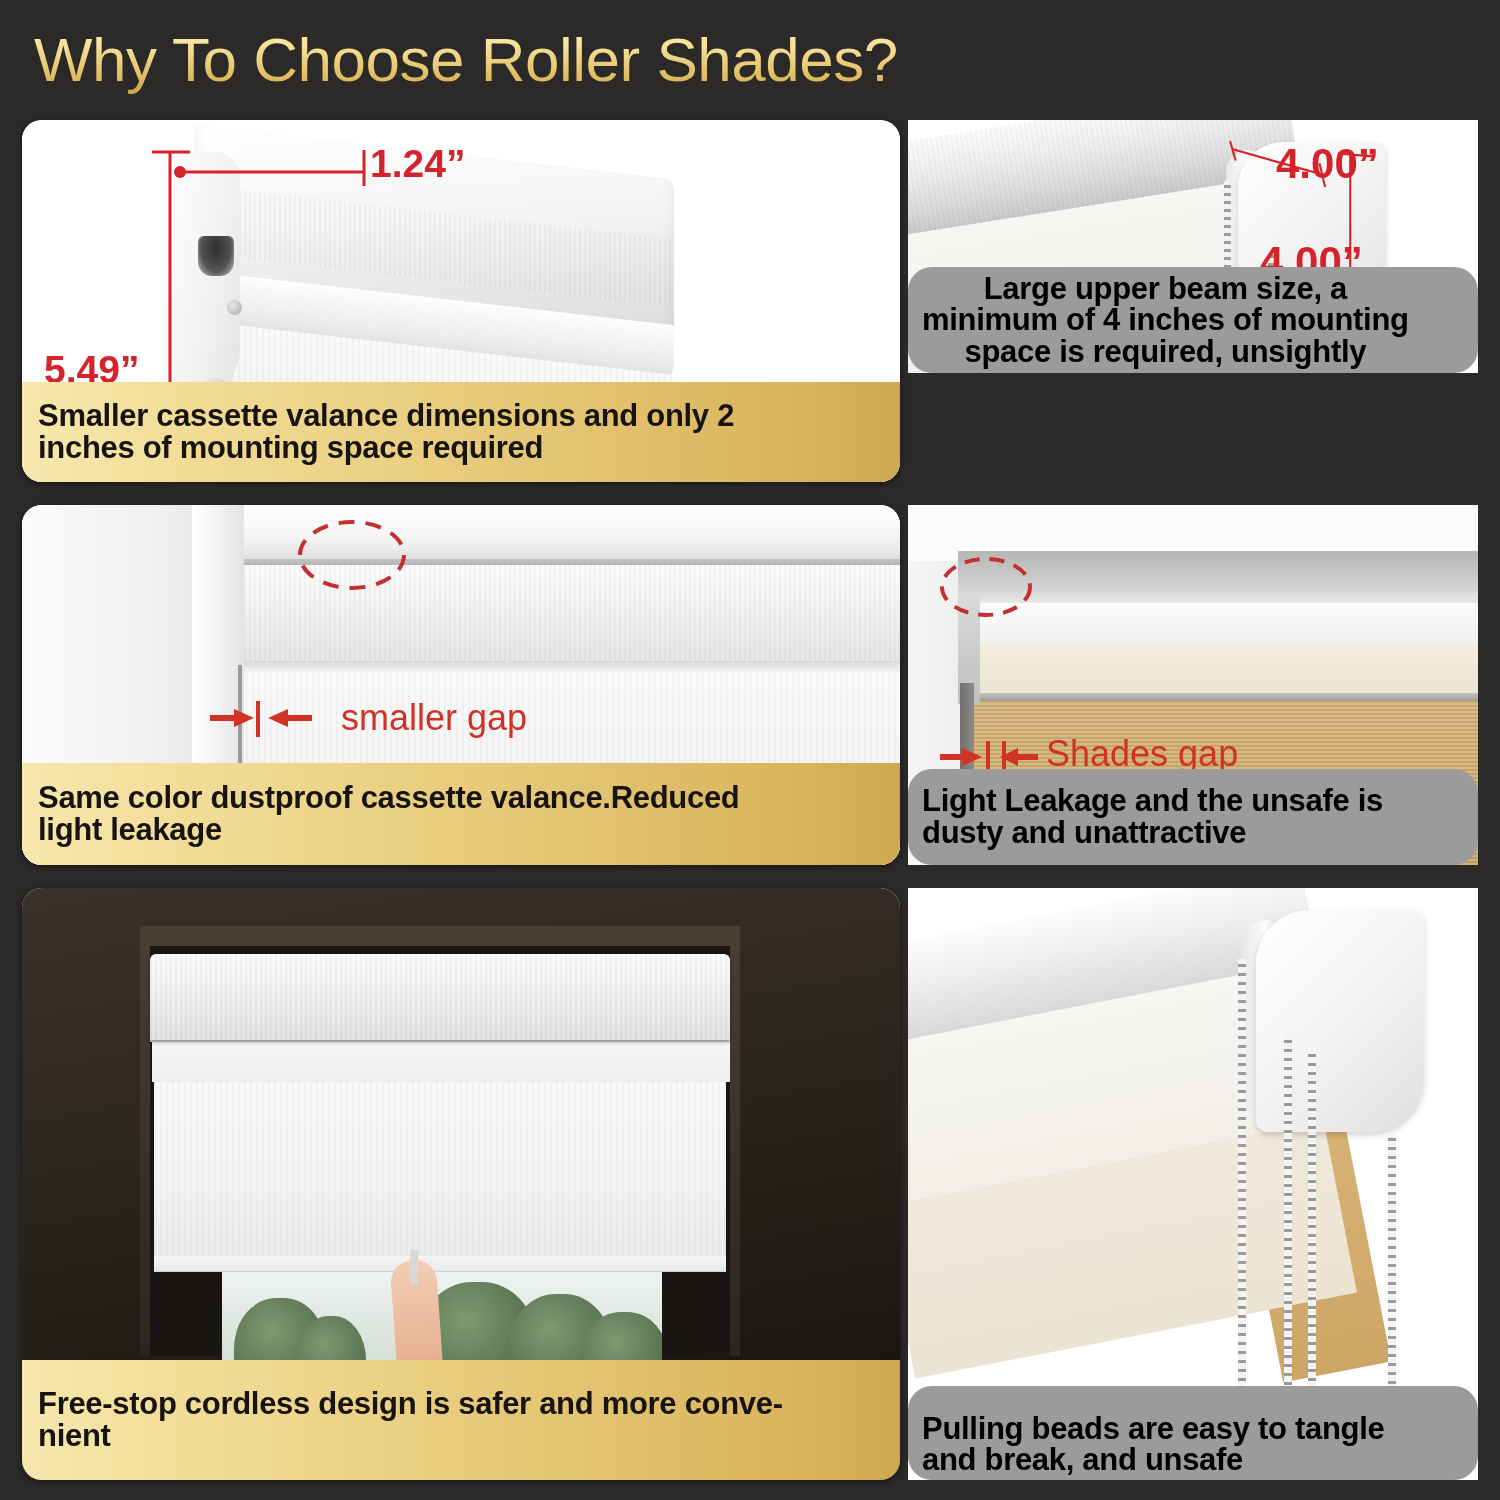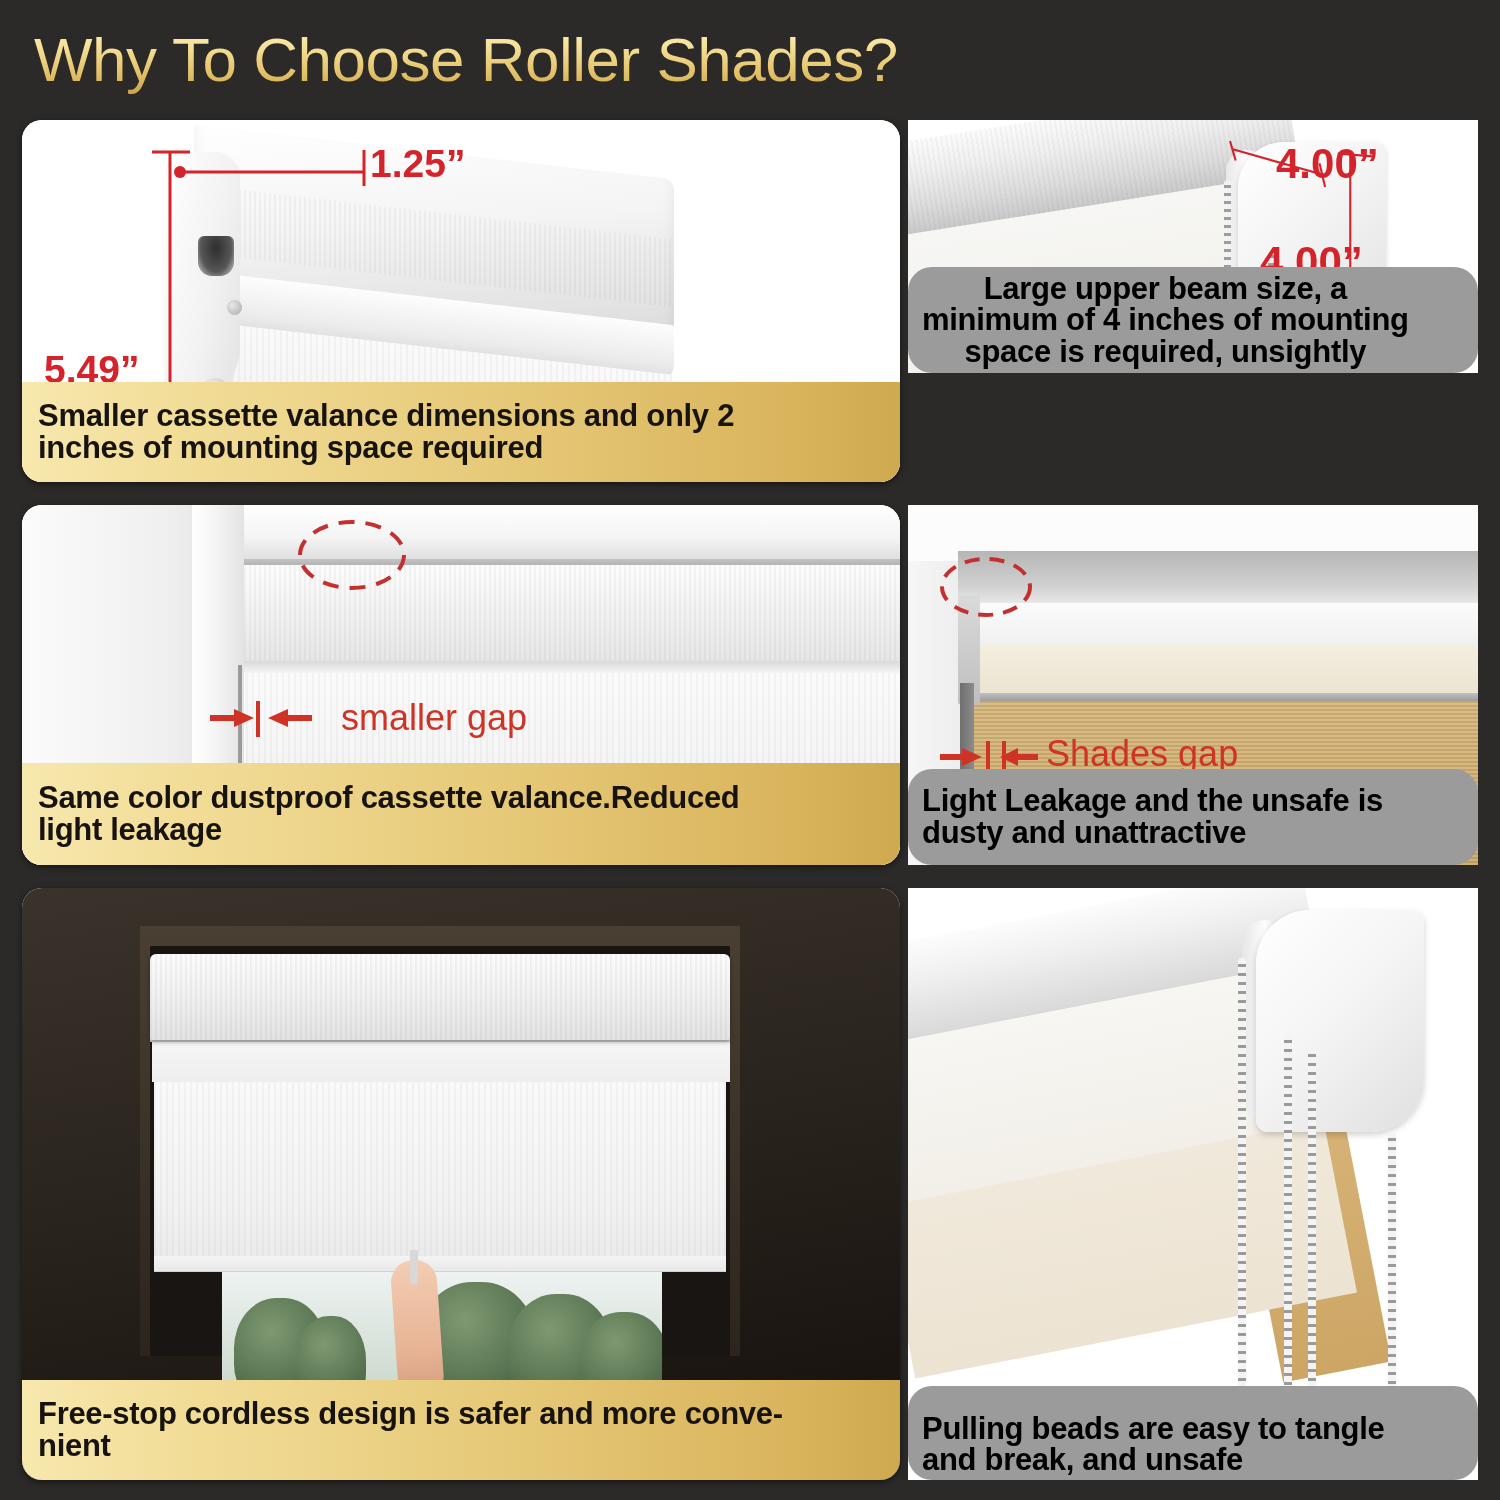--- a/index.html
+++ b/index.html
@@ -307,21 +307,21 @@
       <line x1="148" y1="32" x2="148" y2="330" stroke="#d4232a" stroke-width="3"></line>
       <line x1="130" y1="32" x2="168" y2="32" stroke="#d4232a" stroke-width="3"></line>
       <line x1="130" y1="330" x2="168" y2="330" stroke="#d4232a" stroke-width="3"></line>
 
       <line x1="155" y1="52" x2="342" y2="52" stroke="#d4232a" stroke-width="3"></line>
       <line x1="342" y1="30" x2="342" y2="66" stroke="#d4232a" stroke-width="3"></line>
       <circle cx="158" cy="52" r="6" fill="#d4232a"></circle>
     </svg>
   </div>
 
-  <div class="dim-label" style="left:348px; top:22px; font-size:39px;">1.25”</div>
+  <div class="dim-label" style="left:348px; top:22px; font-size:39px;">1.24”</div>
 
   <div class="dim-label" style="left:22px; top:228px; font-size:39px;">5.49”</div>
 
   <div class="caption good" style="height:100px;">
     <span class="caption-text">Smaller cassette valance dimensions and only 2
 inches of mounting space required</span>
   </div>
 </div>
 
 <div class="panel bad" style="left:908px; top:120px; width:570px; height:253px;text-align:center;">
@@ -440,21 +440,21 @@
     </div>
     <div class="p5-hand"></div>
     <div class="p5-wand"></div>
     <div class="p5-hem"></div>
     <div class="p5-shade"></div>
     <div class="p5-shade2"></div>
     <div class="p5-railline"></div>
     <div class="p5-valance"></div>
   </div>
 
-  <div class="caption good" style="height:100px;">
+  <div class="caption good" style="height:120px;">
     <span class="caption-text">Free-stop cordless design is safer and more conve-
 nient</span>
   </div>
 </div>
 
 <div class="panel bad" style="left:908px; top:888px; width:570px; height:592px;">
   <div class="photo">
     <div class="p6-bg"></div>
     <div class="p6-fab-tan"></div>
     <div class="p6-fab-cream"></div>

